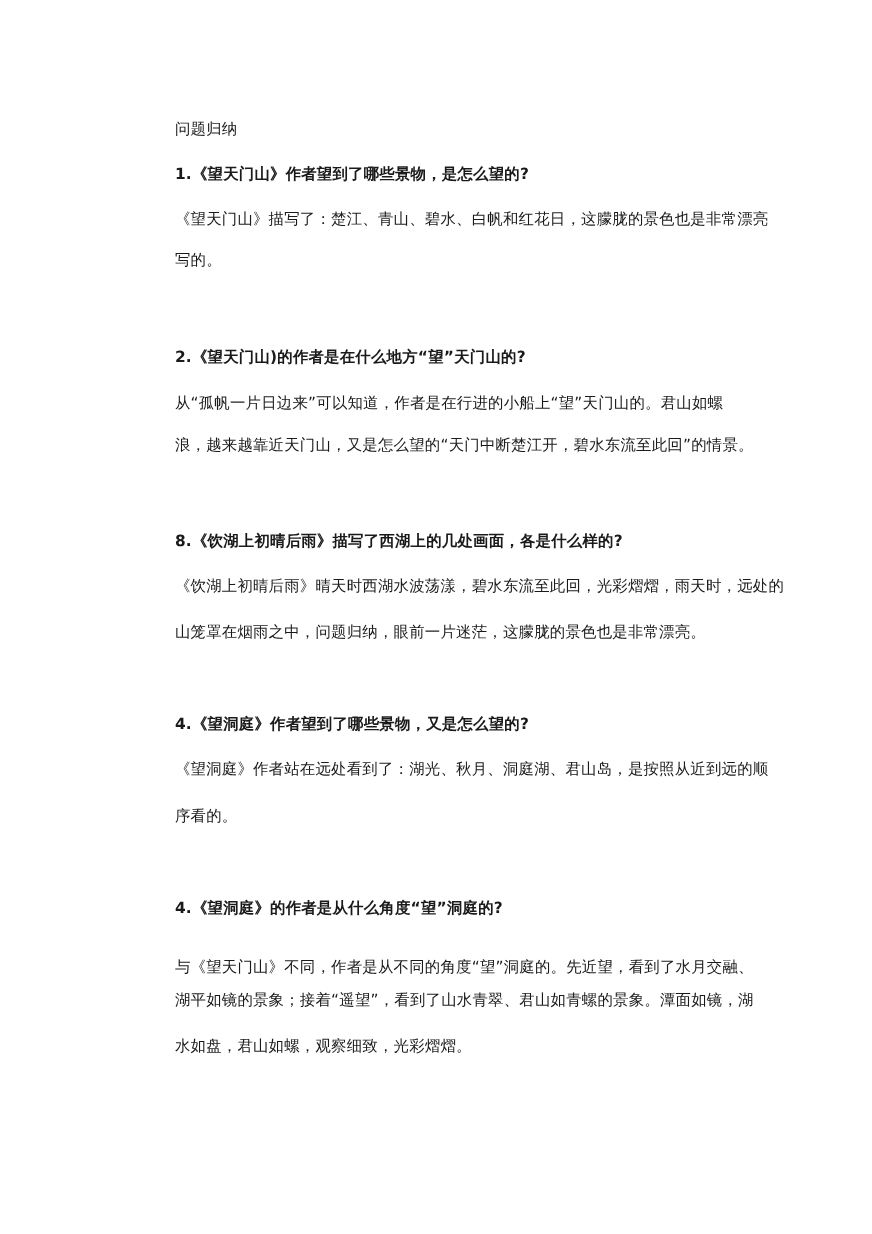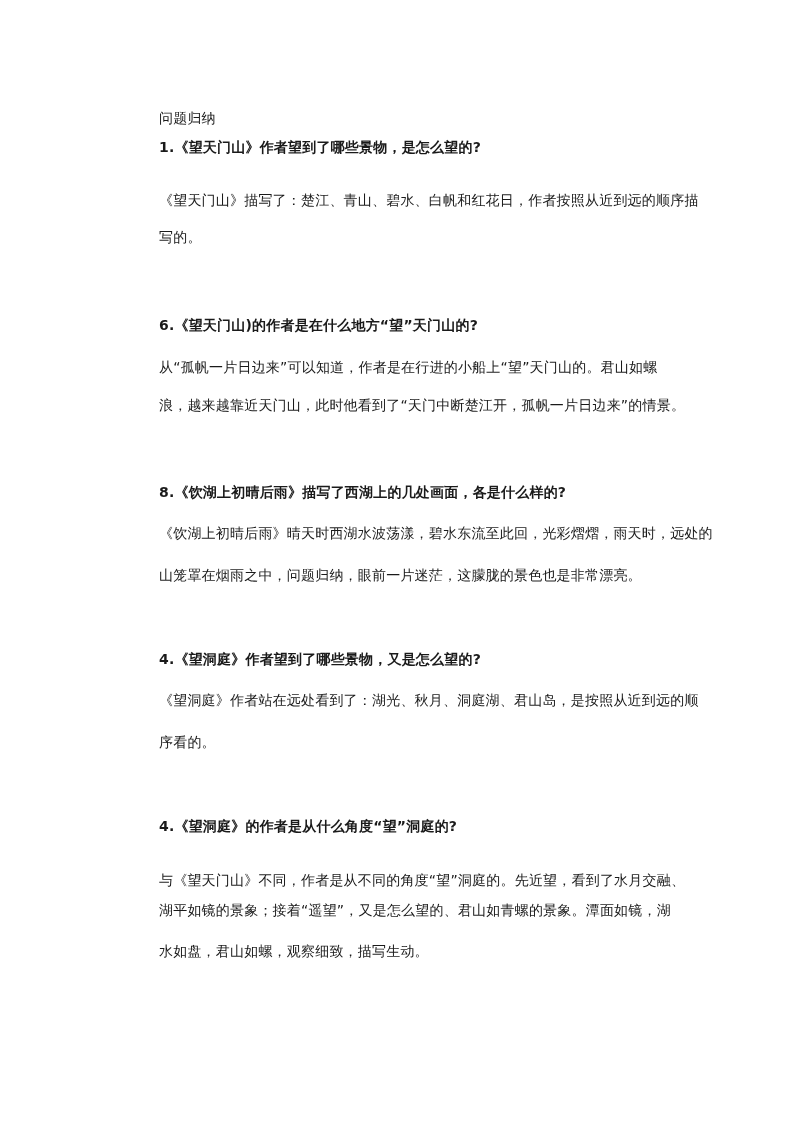--- a/index.html
+++ b/index.html
@@ -9,42 +9,42 @@
     .title { font-size: 14px; }
     .q { font-weight: bold; }
   </style>
 </head>
 <body>
 
 <div>
   <div class="line title" style="top:109px">问题归纳</div>
 
   <div>
-    <div class="line q" style="top:138px">1.《望天门山》作者望到了哪些景物，是怎么望的?</div>
-    <div class="line" style="top:191px">《望天门山》描写了：楚江、青山、碧水、白帆和红花日，作者按照从近到远的顺序描</div>
+    <div class="line q" style="top:150px">1.《望天门山》作者望到了哪些景物，是怎么望的?</div>
+    <div class="line" style="top:191px">《望天门山》描写了：楚江、青山、碧水、白帆和红花日，这朦胧的景色也是非常漂亮</div>
     <div class="line" style="top:228px">写的。</div>
   </div>
 
   <div>
-    <div class="line q" style="top:316px">6.《望天门山)的作者是在什么地方“望”天门山的?</div>
+    <div class="line q" style="top:316px">2.《望天门山)的作者是在什么地方“望”天门山的?</div>
     <div class="line" style="top:358px">从“孤帆一片日边来”可以知道，作者是在行进的小船上“望”天门山的。君山如螺</div>
-    <div class="line" style="top:396px">浪，越来越靠近天门山，此时他看到了“天门中断楚江开，孤帆一片日边来”的情景。</div>
+    <div class="line" style="top:396px">浪，越来越靠近天门山，又是怎么望的“天门中断楚江开，碧水东流至此回”的情景。</div>
   </div>
 
   <div>
     <div class="line q" style="top:483px">8.《饮湖上初晴后雨》描写了西湖上的几处画面，各是什么样的?</div>
     <div class="line" style="top:524px">《饮湖上初晴后雨》晴天时西湖水波荡漾，碧水东流至此回，光彩熠熠，雨天时，远处的</div>
     <div class="line" style="top:566px">山笼罩在烟雨之中，问题归纳，眼前一片迷茫，这朦胧的景色也是非常漂亮。</div>
   </div>
 
   <div>
     <div class="line q" style="top:650px">4.《望洞庭》作者望到了哪些景物，又是怎么望的?</div>
     <div class="line" style="top:691px">《望洞庭》作者站在远处看到了：湖光、秋月、洞庭湖、君山岛，是按照从近到远的顺</div>
     <div class="line" style="top:733px">序看的。</div>
   </div>
 
   <div>
     <div class="line q" style="top:817px">4.《望洞庭》的作者是从什么角度“望”洞庭的?</div>
     <div class="line" style="top:871px">与《望天门山》不同，作者是从不同的角度“望”洞庭的。先近望，看到了水月交融、</div>
-    <div class="line" style="top:901px">湖平如镜的景象；接着“遥望”，又是怎么望的、君山如青螺的景象。潭面如镜，湖</div>
-    <div class="line" style="top:942px">水如盘，君山如螺，观察细致，描写生动。</div>
+    <div class="line" style="top:901px">湖平如镜的景象；接着“遥望”，看到了山水青翠、君山如青螺的景象。潭面如镜，湖</div>
+    <div class="line" style="top:942px">水如盘，君山如螺，观察细致，光彩熠熠。</div>
   </div>
 </div>
 
 </body></html>

